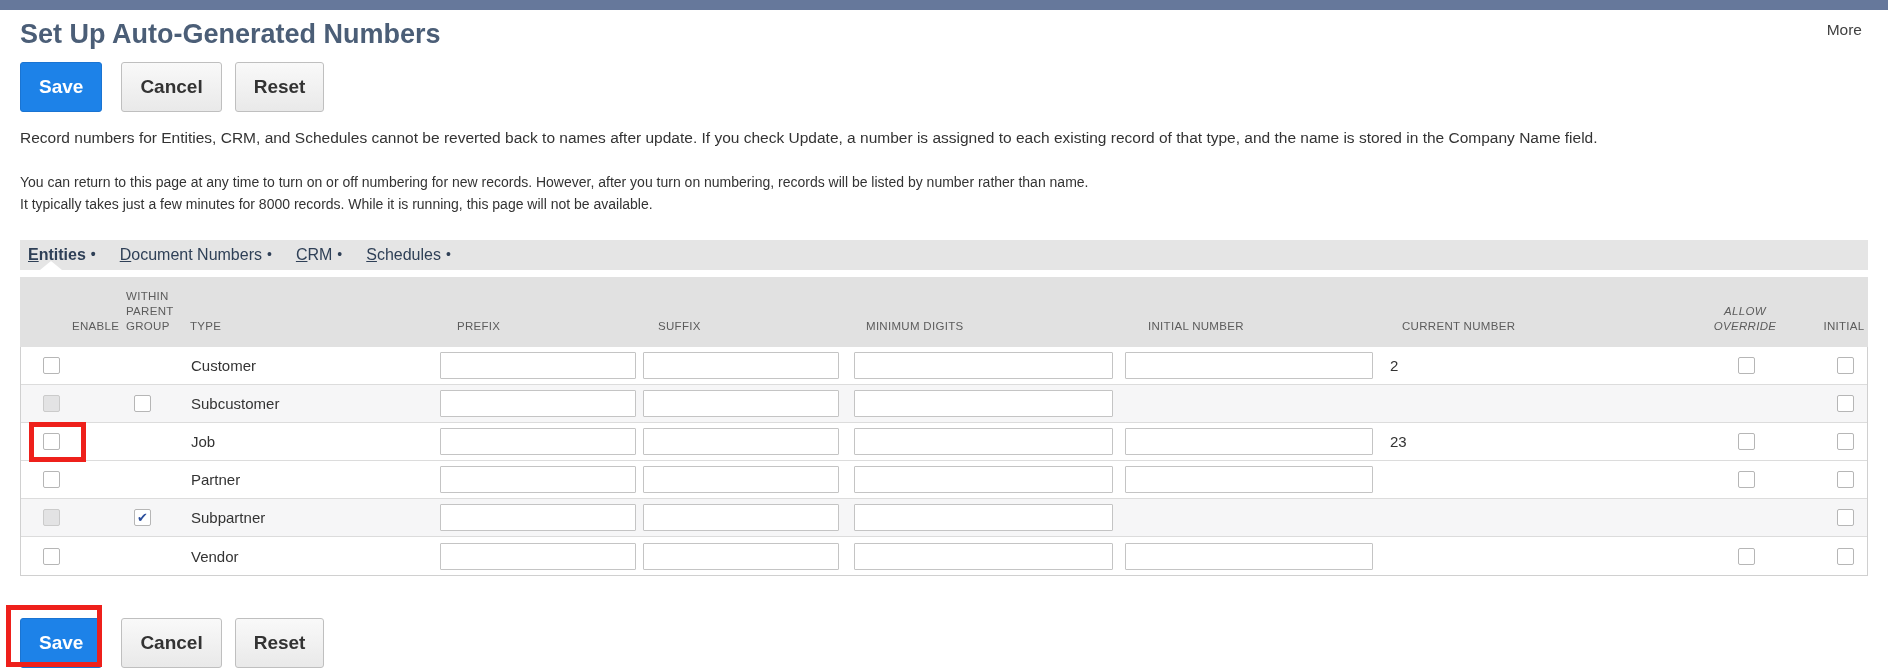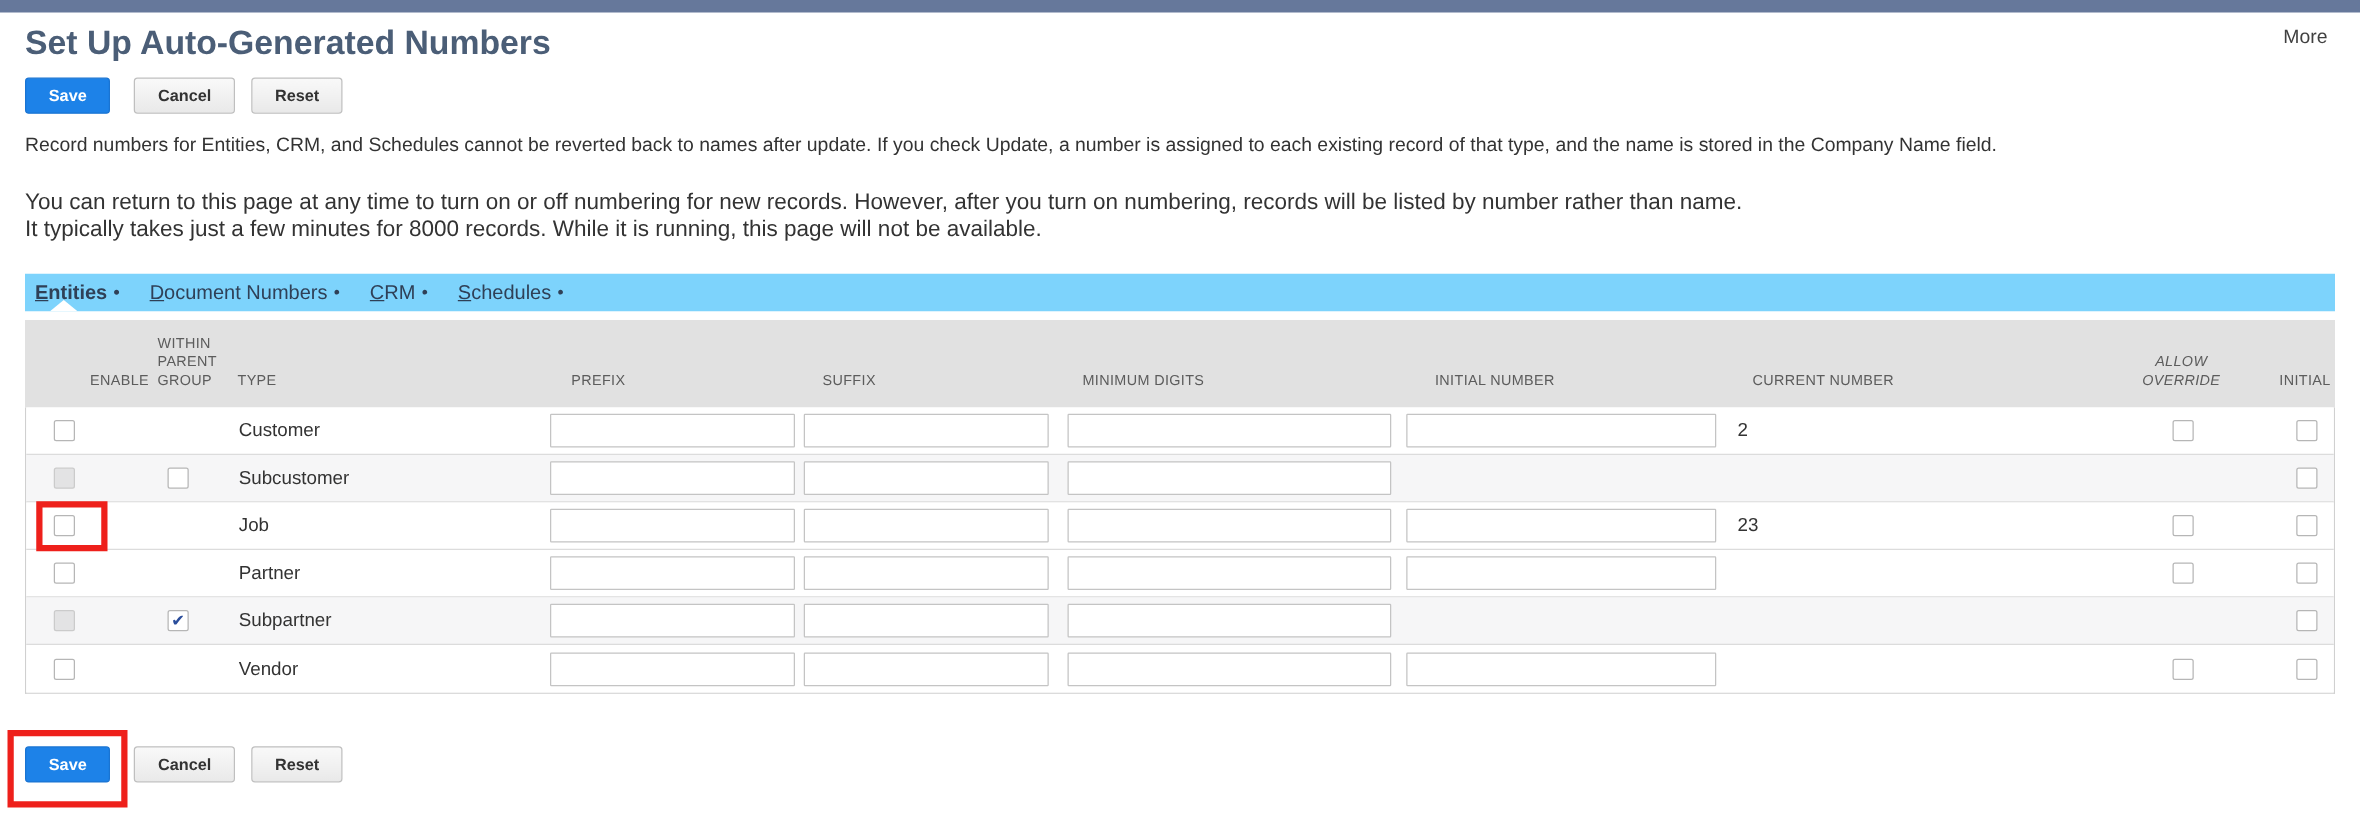--- a/index.html
+++ b/index.html
@@ -3,31 +3,31 @@
 <meta charset="utf-8">
 <style>
   * { margin:0; padding:0; box-sizing:border-box; }
   html,body { width:1888px; height:671px; overflow:hidden; background:#fff;
     font-family:"Liberation Sans","DejaVu Sans",sans-serif; color:#333; }
   .topbar { height:10px; background:#66789b; }
   .main { position:relative; padding:0 20px; }
   .page-title { margin-top:9px; font-size:27px; line-height:31px; font-weight:700; color:#4b5e77; }
   .more-link { position:absolute; top:2px; right:26px; font-size:15.5px; color:#404040; cursor:pointer; }
   .toolbar { margin-top:12px; display:flex; align-items:flex-start; }
-  .btn { height:29px; font-size:13px; font-weight:600; border-radius:3px; cursor:pointer;
+  .btn { height:50px; font-size:19px; font-weight:600; border-radius:3px; cursor:pointer;
          font-family:inherit; padding:0 18px; }
   .btn-primary { background:#1d82e8; border:1px solid #1a74d2; color:#fff; }
   .btn-gray { background:linear-gradient(#f9f9f9,#e9e9e9); border:1px solid #bfbfbf; color:#333; margin-left:19px; }
   .btn-gray + .btn-gray { margin-left:13px; }
   .para1 { margin-top:16px; font-size:15.5px; line-height:19px; color:#333; }
-  .para2 { margin-top:24px; font-size:18px; line-height:22px; color:#333; }
+  .para2 { margin-top:24px; font-size:14px; line-height:22px; color:#333; }
 
   
   .tablewrap { margin-top:25px; }
-  .tabstrip { height:30px; background:#7dd3fc; display:flex; align-items:center; padding-left:8px; position:relative; }
+  .tabstrip { height:30px; background:#e5e5e5; display:flex; align-items:center; padding-left:8px; position:relative; }
   .tab { font-size:16px; color:#2f4057; margin-right:24px; cursor:pointer; position:relative; height:30px; line-height:30px; }
   .tab.active { font-weight:700; }
   .tab u { text-decoration:underline; }
   .tab-dot { font-size:14px; margin-left:5px; position:relative; top:-1px; }
   .tab-notch { position:absolute; bottom:0; left:12px; width:0; height:0;
     border-left:11px solid transparent; border-right:11px solid transparent; border-bottom:9px solid #fff; }
   .strip-gap { height:7px; background:#fff; }
 
   .grid { display:grid; grid-template-columns:92px 63px 263px 200px 204px 274px 264px 300px 130px 68px; }
   .thead { background:#e1e1e1; height:70px; }

